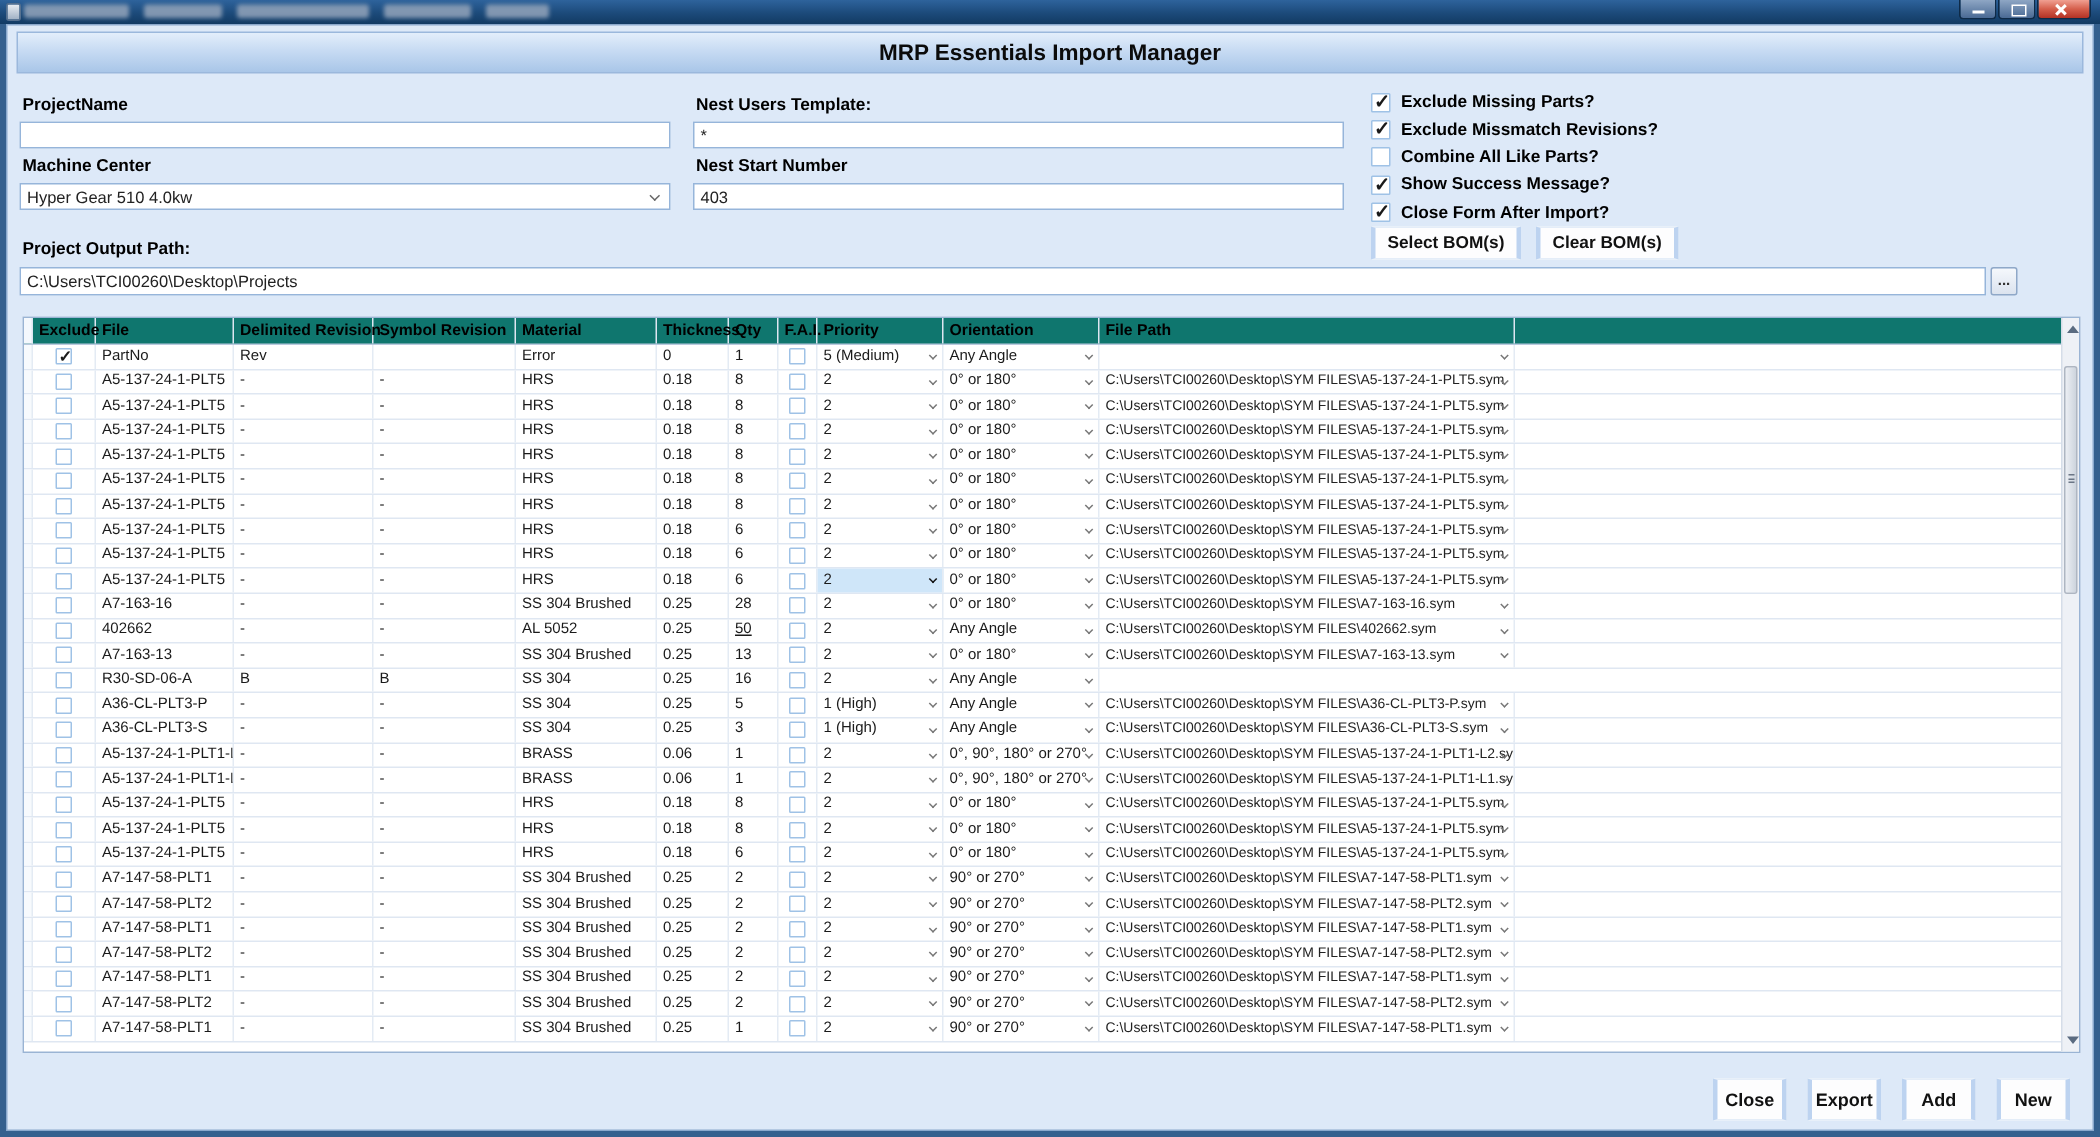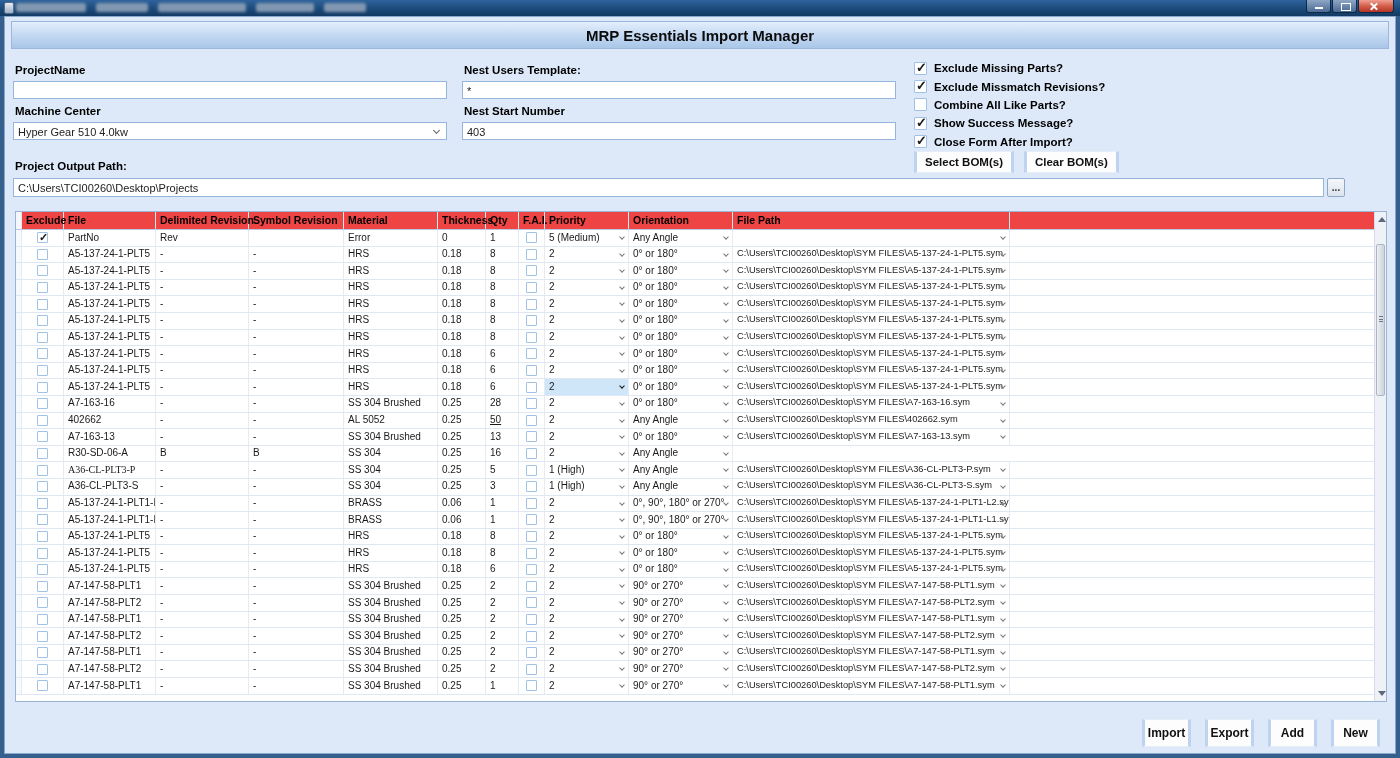--- a/index.html
+++ b/index.html
@@ -52,21 +52,21 @@
     font-size:11.5px; font-weight:bold; color:#111; text-align:center; cursor:default;
     display:flex; align-items:center; justify-content:center; white-space:nowrap; }
 
   .browse { position:absolute; background:linear-gradient(180deg,#f5f8fc,#dbe3ef);
     border:1px solid #8fa8c8; border-radius:2px; font-size:10px; font-weight:bold; color:#333;
     display:flex; align-items:center; justify-content:center; }
 
   
   .grid { position:absolute; left:10px; top:194px; width:1372px; height:491px;
     background:#fff; border:1px solid #9ab4d4; }
-  .ghead { display:flex; height:18px; margin-right:12px; border-bottom:1px solid #b9c9de; background:#ef4444; }
+  .ghead { display:flex; height:18px; margin-right:12px; border-bottom:1px solid #b9c9de; background:#0f766e; }
   .ghead .hcell { font-size:10.5px; font-weight:bold; color:#000; padding:2px 0 0 4px;
     border-right:1px solid #dde6f1; white-space:nowrap; overflow:visible; flex:none; }
   .ghead .hstrip { width:6px; flex:none; border-right:1px solid #dde6f1; background:#f4f8fd; }
   .ghead .hfill { flex:1; border-right:none; }
   .gbody { margin-right:12px; overflow:hidden; height:471px; }
   .grow { display:flex; height:16.6px; border-bottom:1px solid #dfe7f2; }
   .grow .strip { width:6px; flex:none; border-right:1px solid #e4ebf4; background:#f7fafd; }
   .cell { flex:none; font-size:10px; color:#1a1a1a; padding:1.5px 2px 0 4px;
     border-right:1px solid #e4ebf4; white-space:nowrap; overflow:hidden; position:relative; }
   .cell.ctr { display:flex; align-items:center; justify-content:center; padding:0; }
@@ -445,21 +445,21 @@
             <div class="cell" style="width: 84px;"><span>2</span><span class="chev"></span></div>
             <div class="cell" style="width: 104px;"><span>Any Angle</span><span class="chev"></span></div>
             <div class="cell path" style="width: 277px; margin-top: 48px;"><span>C:\Users\TCI00260\Desktop\SYM FILES\R30-SD-06-A.sym</span><span class="chev"></span></div>
             <div class="gfill"></div>
           </div>
           <div class="grow">
             <div class="strip"></div>
             <div class="cell ctr" style="width: 42px;">
               <span class="cb"></span>
             </div>
-            <div class="cell" style="width: 92px; font-family: Liberation Serif, serif;">A36-CL-PLT3-P</div>
+            <div class="cell" style="width: 92px;">A36-CL-PLT3-P</div>
             <div class="cell" style="width: 93px;">-</div>
             <div class="cell" style="width: 95px;">-</div>
             <div class="cell" style="width: 94px;">SS 304</div>
             <div class="cell" style="width: 48px;">0.25</div>
             <div class="cell" style="width: 33px;">5</div>
             <div class="cell ctr" style="width: 26px;">
               <span class="cb"></span>
             </div>
             <div class="cell" style="width: 84px;"><span>1 (High)</span><span class="chev"></span></div>
             <div class="cell" style="width: 104px;"><span>Any Angle</span><span class="chev"></span></div>
@@ -721,19 +721,19 @@
               <i></i>
               <i></i>
               <i></i>
             </span>
           </span>
         <span class="sarrow down"></span>
       </div>
     </div>
 
     <div class="footer">
-      <div class="bbtn">Import</div>
+      <div class="bbtn">Close</div>
       <div class="bbtn">Export</div>
       <div class="bbtn">Add</div>
       <div class="bbtn">New</div>
     </div>
   </div>
 </div>
 
 </body></html>

